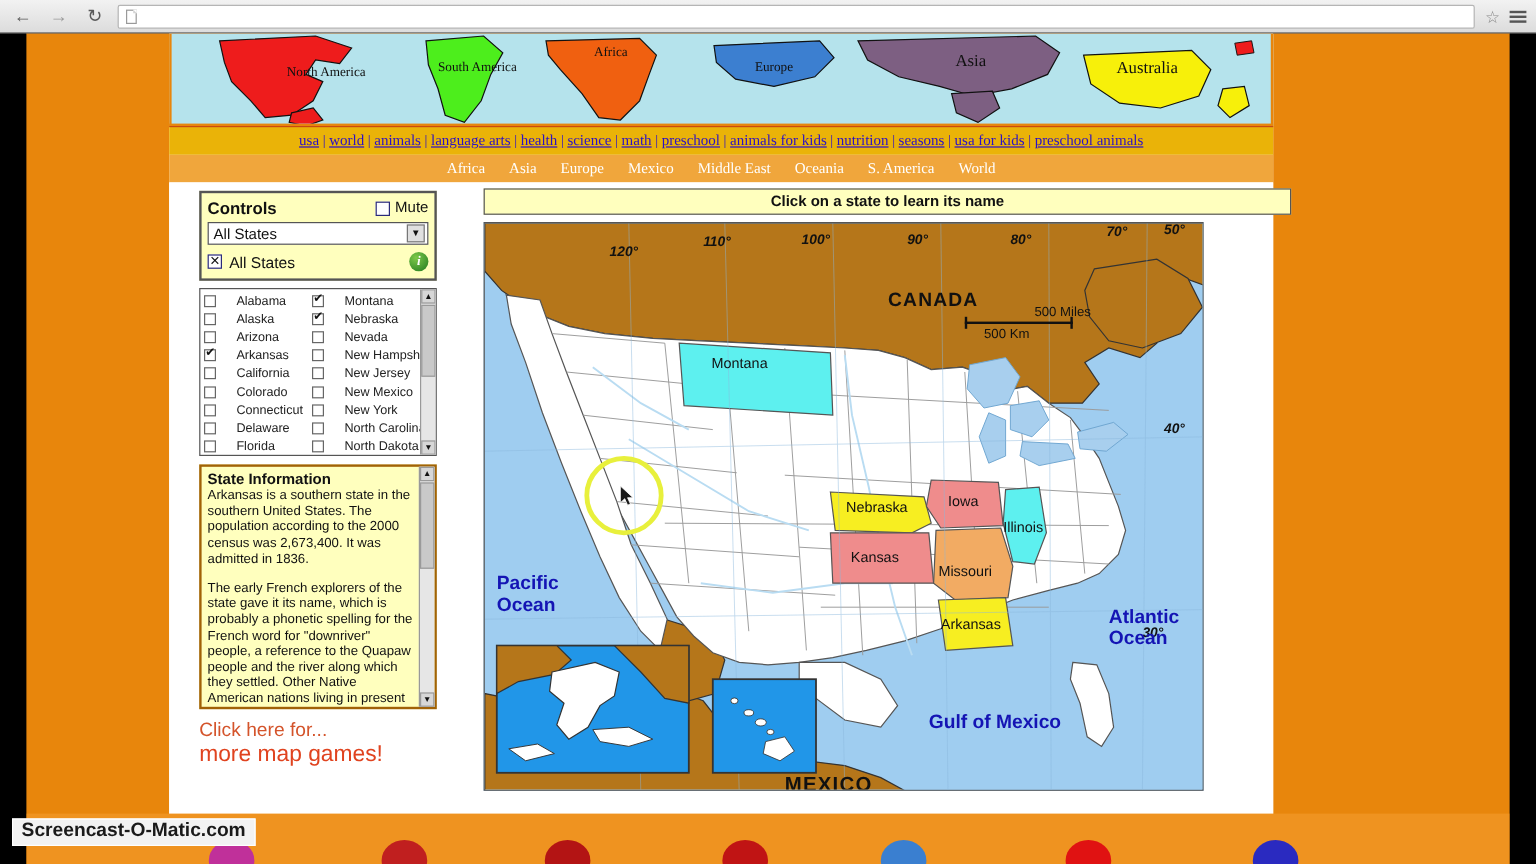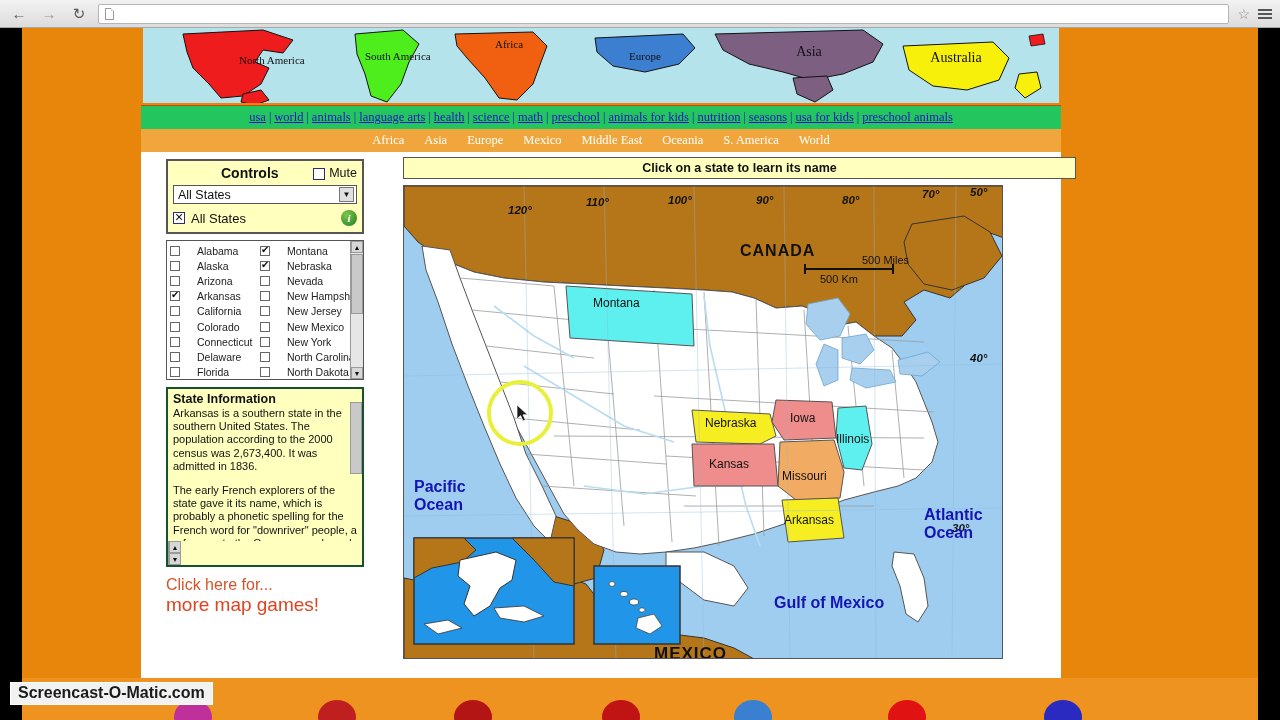--- a/index.html
+++ b/index.html
@@ -54,21 +54,21 @@
   #world-banner{
     position:absolute;left:119px;top:0;width:920px;height:77px;
     background:#b5e3ec; border:2px solid #e8860c; border-top:none;
     overflow:hidden;
   }
   .cont{position:absolute;font-family:"Liberation Serif",serif;font-size:11px;color:#111;white-space:nowrap;}
 
   
   #nav-primary{
     position:absolute;left:119px;top:77px;width:920px;height:24px;
-    background:#22c55e; display:flex;align-items:center;justify-content:center;
+    background:#eab308; display:flex;align-items:center;justify-content:center;
     border-top:1px solid #c94a10;
   }
   #nav-primary a{
     color:#2b10c8; font-size:12.5px; text-decoration:underline;
     font-family:"Liberation Serif",serif; padding:0 1px;
   }
   #nav-primary .sep{color:#2b10c8;font-size:12px;padding:0 2px;font-family:"Liberation Serif",serif;}
   #nav-secondary{
     position:absolute;left:119px;top:101px;width:920px;height:23px;
     background:#f0a63c;display:flex;align-items:center;justify-content:center;gap:20px;
@@ -77,21 +77,21 @@
 
   
   #game-area{position:absolute;left:119px;top:124px;width:920px;height:541px;background:#fff;}
 
   
   #left-col{position:absolute;left:25px;top:7px;width:198px;}
 
   .panel{border:2px solid #555; background:#ffffbe;}
   #controls-panel{padding:4px 5px 5px 5px;}
   #controls-head{display:flex;align-items:center;justify-content:space-between;margin-bottom:4px;}
-  #controls-title{font-size:14px;font-weight:bold;color:#111;margin-left:48px;}
+  #controls-title{font-size:14px;font-weight:bold;color:#111;}
   #mute-wrap{display:flex;align-items:flex-end;gap:4px;}
   .cbox{width:12px;height:12px;border:1.5px solid #2b2b7a;background:#fff;display:inline-block;
         position:relative;flex:0 0 auto;}
   .cbox.x:after{content:"\00D7";position:absolute;left:0;top:-4px;width:100%;text-align:center;
         font-size:14px;color:#111;line-height:16px;}
   #mute-label{font-size:12.5px;color:#111;}
   #state-select{
     width:100%;height:19px;background:#fff;border:1.5px solid #555;
     display:flex;align-items:center;justify-content:space-between;padding:0 2px 0 4px;
   }
@@ -131,21 +131,21 @@
   .state-item span{font-size:10.5px;color:#222;white-space:nowrap;}
   #state-scroll{
     width:13px;background:#e6e6e6;border-left:1px solid #999;
     display:flex;flex-direction:column;justify-content:space-between;
   }
   .scr-btn{height:12px;background:#d7d7d7;border:1px solid #9a9a9a;
     display:flex;align-items:center;justify-content:center;font-size:7px;color:#111;}
   #state-thumb{position:absolute;right:0;top:13px;width:12px;height:60px;background:#c9c9c9;border:1px solid #9a9a9a;}
 
   
-  #info-panel{margin-top:7px;border:2px solid #14532d;background:#ffffbe;height:180px;display:flex;position:relative;flex-direction:column;}
+  #info-panel{margin-top:7px;border:2px solid #a16207;background:#ffffbe;height:204px;display:flex;position:relative;}
   #info-inner{flex:1;padding:3px 5px;overflow:hidden;}
   #info-title{font-size:12.5px;font-weight:bold;color:#111;margin-bottom:1px;}
   #info-body p{margin:0 0 11px 0;font-size:11px;line-height:13.2px;color:#111;}
   #info-scroll{width:13px;background:#e6e6e6;border-left:1px solid #999;
     display:flex;flex-direction:column;justify-content:space-between;}
   #info-thumb{position:absolute;right:0;top:13px;width:12px;height:72px;background:#c9c9c9;border:1px solid #9a9a9a;}
 
   #more-games{margin-top:9px;}
   #more-games-small{font-size:16px;color:#d4542b;}
   #more-games-big{font-size:19px;color:#e0431f;line-height:22px;}

